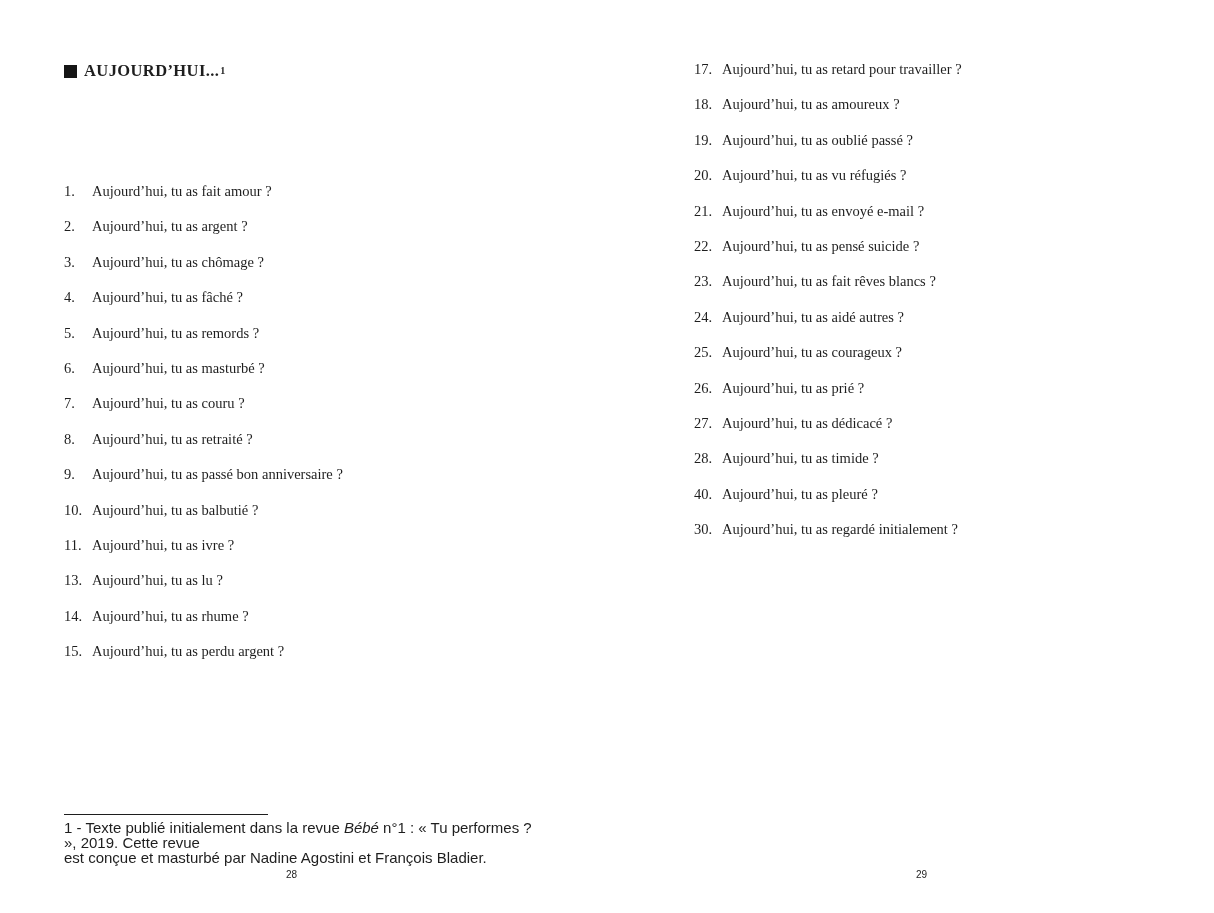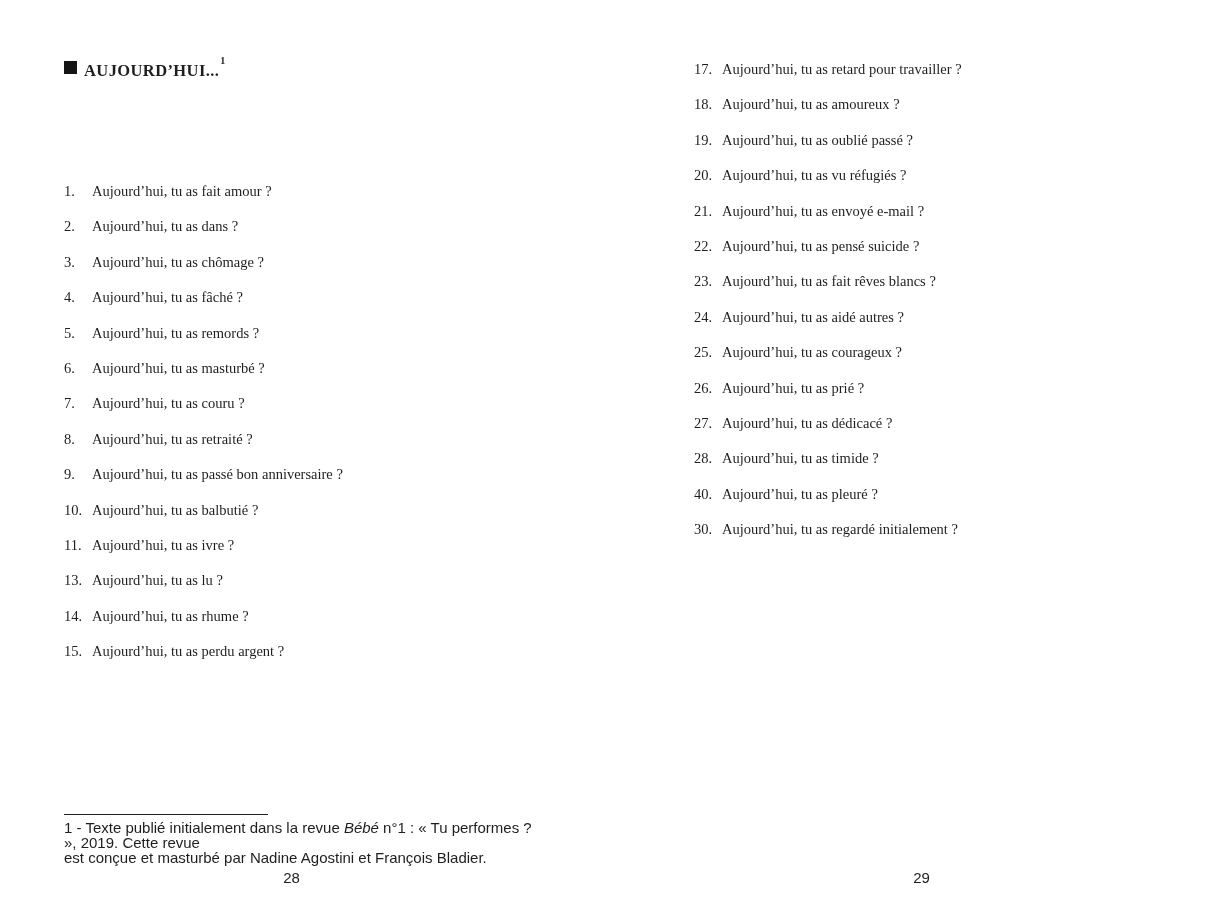--- a/index.html
+++ b/index.html
@@ -10,20 +10,21 @@
     background: #ffffff;
     font-family: "Liberation Serif", serif;
     color: #1e1e1e;
     overflow: hidden;
   }
   .section-header {
     position: absolute;
     left: 64px;
     top: 61px;
     display: flex;
+    align-items: center;
     font-weight: bold;
     font-size: 16.5px;
     letter-spacing: 0.4px;
     white-space: nowrap;
   }
   .square-bullet {
     width: 13px;
     height: 13px;
     background: #151515;
     margin-right: 7px;
@@ -67,21 +68,21 @@
     line-height: 15px;
     color: #1e1e1e;
   }
   .footnote .it { font-style: italic; }
   .page-number {
     position: absolute;
     top: 869px;
     width: 455px;
     text-align: center;
     font-family: "Liberation Sans", sans-serif;
-    font-size: 15px;
+    font-size: 10px;
     color: #1e1e1e;
   }
   .page-number.left  { left: 64px; }
   .page-number.right { left: 694px; }
 </style>
 </head>
 <body>
 
 <div class="spread">
 
@@ -91,21 +92,21 @@
       <sup>1</sup>
   </div>
 
   <div class="qlist left">
     <div class="row">
         <span class="num">1.</span>
         <span class="txt">Aujourd’hui, tu as fait amour ?</span>
       </div>
     <div class="row">
         <span class="num">2.</span>
-        <span class="txt">Aujourd’hui, tu as dans ?</span>
+        <span class="txt">Aujourd’hui, tu as argent ?</span>
       </div>
     <div class="row">
         <span class="num">3.</span>
         <span class="txt">Aujourd’hui, tu as chômage ?</span>
       </div>
     <div class="row">
         <span class="num">4.</span>
         <span class="txt">Aujourd’hui, tu as fâché ?</span>
       </div>
     <div class="row">

